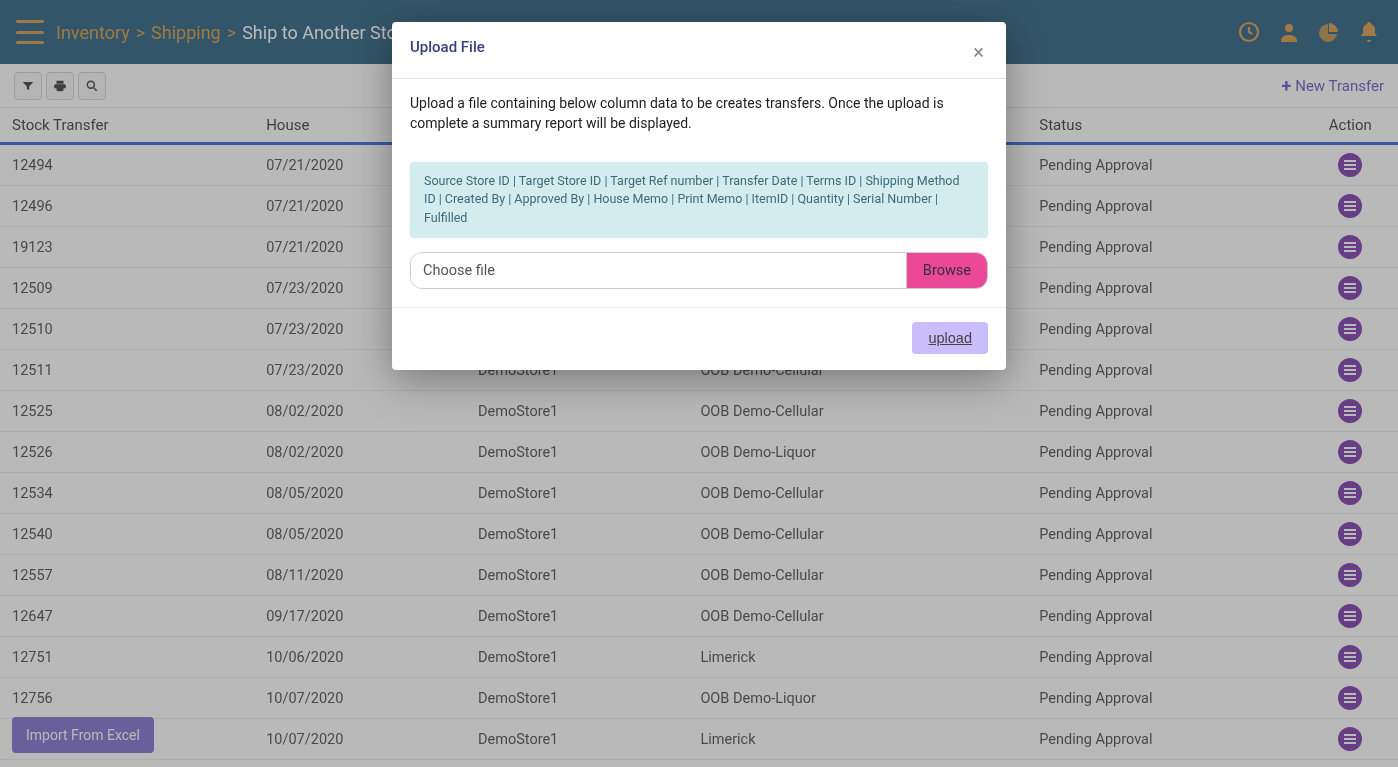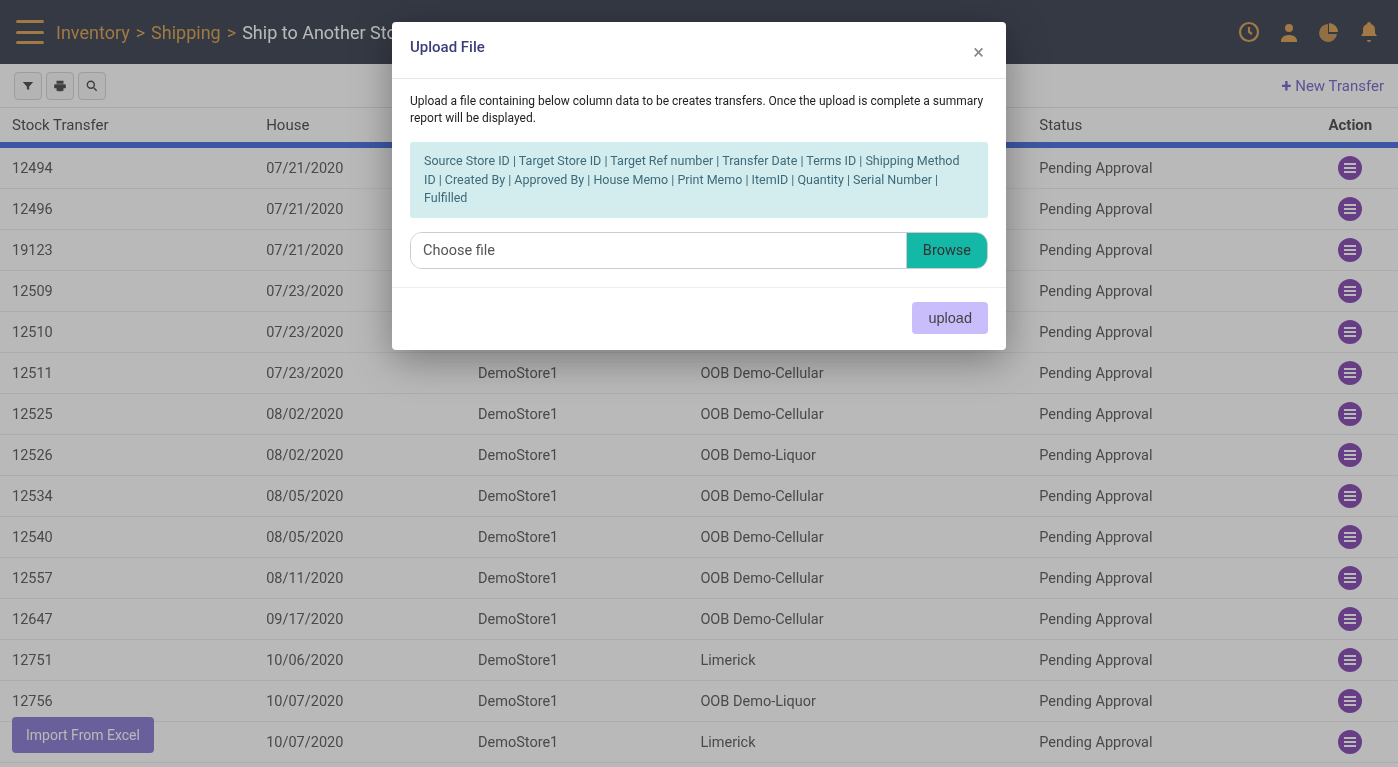--- a/index.html
+++ b/index.html
@@ -10,21 +10,21 @@
       background: #fff;
       width: 1398px;
       height: 767px;
       overflow: hidden;
       position: relative;
     }
 
     
     .navbar {
       height: 64px;
-      background: #0f172a;
+      background: #0c4a6e;
       display: flex;
       align-items: center;
       padding: 0 16px;
       justify-content: space-between;
     }
     .nav-left {
       display: flex;
       align-items: center;
       gap: 12px;
     }
@@ -117,28 +117,28 @@
       text-align: left;
       padding: 8px 12px;
       font-size: 14.5px;
       white-space: nowrap;
       overflow: hidden;
       text-overflow: ellipsis;
     }
     thead th {
       font-weight: 400;
       color: #222;
-      border-bottom: 6px solid #1d4ed8;
+      border-bottom: 3px solid #1d4ed8;
       font-size: 15px;
       margin-left: 24px;
     }
     tbody td {
       border-bottom: 1px solid #eaeaea;
     }
-    th.col-action, td.col-action { text-align: center; width: 90px; font-weight: bold; }
+    th.col-action, td.col-action { text-align: center; width: 90px; }
     th.col-stock, td.col-stock { width: 240px; }
     th.col-date, td.col-date { width: 200px; }
     th.col-from, td.col-from { width: 210px; }
     th.col-to, td.col-to { width: 320px; }
     th.col-status, td.col-status { width: 260px; }
 
     .action-btn {
       width: 24px;
       height: 24px;
       border-radius: 50%;
@@ -218,24 +218,24 @@
       font-size: 20px;
       color: #888;
       cursor: pointer;
       line-height: 1;
       padding: 4px;
     }
     .modal-body {
       padding: 14px 18px 0 18px;
     }
     .modal-desc {
-      font-size: 12px;
+      font-size: 14px;
       color: #222;
       line-height: 1.45;
-      margin-bottom: 14px;
+      margin-bottom: 28px;
     }
     .column-hint {
       background: #d3ecee;
       color: #3d6a7a;
       border-radius: 3px;
       padding: 10px 14px;
       font-size: 12.5px;
       line-height: 1.5;
       margin-bottom: 14px;
     }
@@ -248,40 +248,41 @@
     }
     .file-picker-label {
       flex: 1;
       padding: 9px 12px;
       color: #555;
       font-size: 14.5px;
       background: #fff;
     }
     .file-picker-browse {
       padding: 9px 16px;
-      background: #14b8a6;
+      background: #ec4899;
       border-left: 1px solid #ccc;
       cursor: pointer;
       font-size: 14.5px;
       color: #333;
     }
     .modal-footer {
       border-top: 1px solid #eee;
       padding: 14px 18px 16px 18px;
       display: flex;
       justify-content: flex-end;
     }
     .upload-btn {
       background: #c9befb;
       color: #444;
       border: none;
       border-radius: 4px;
       padding: 8px 16px;
       font-size: 14.5px;
       cursor: pointer;
+      text-decoration: underline;
     }
 
     
     .table-wrap::-webkit-scrollbar { width: 12px; }
     .table-wrap::-webkit-scrollbar-track { background: #eee; }
     .table-wrap::-webkit-scrollbar-thumb { background: #bbb; border-radius: 6px; }
   </style>
 </head>
 <body>
 

